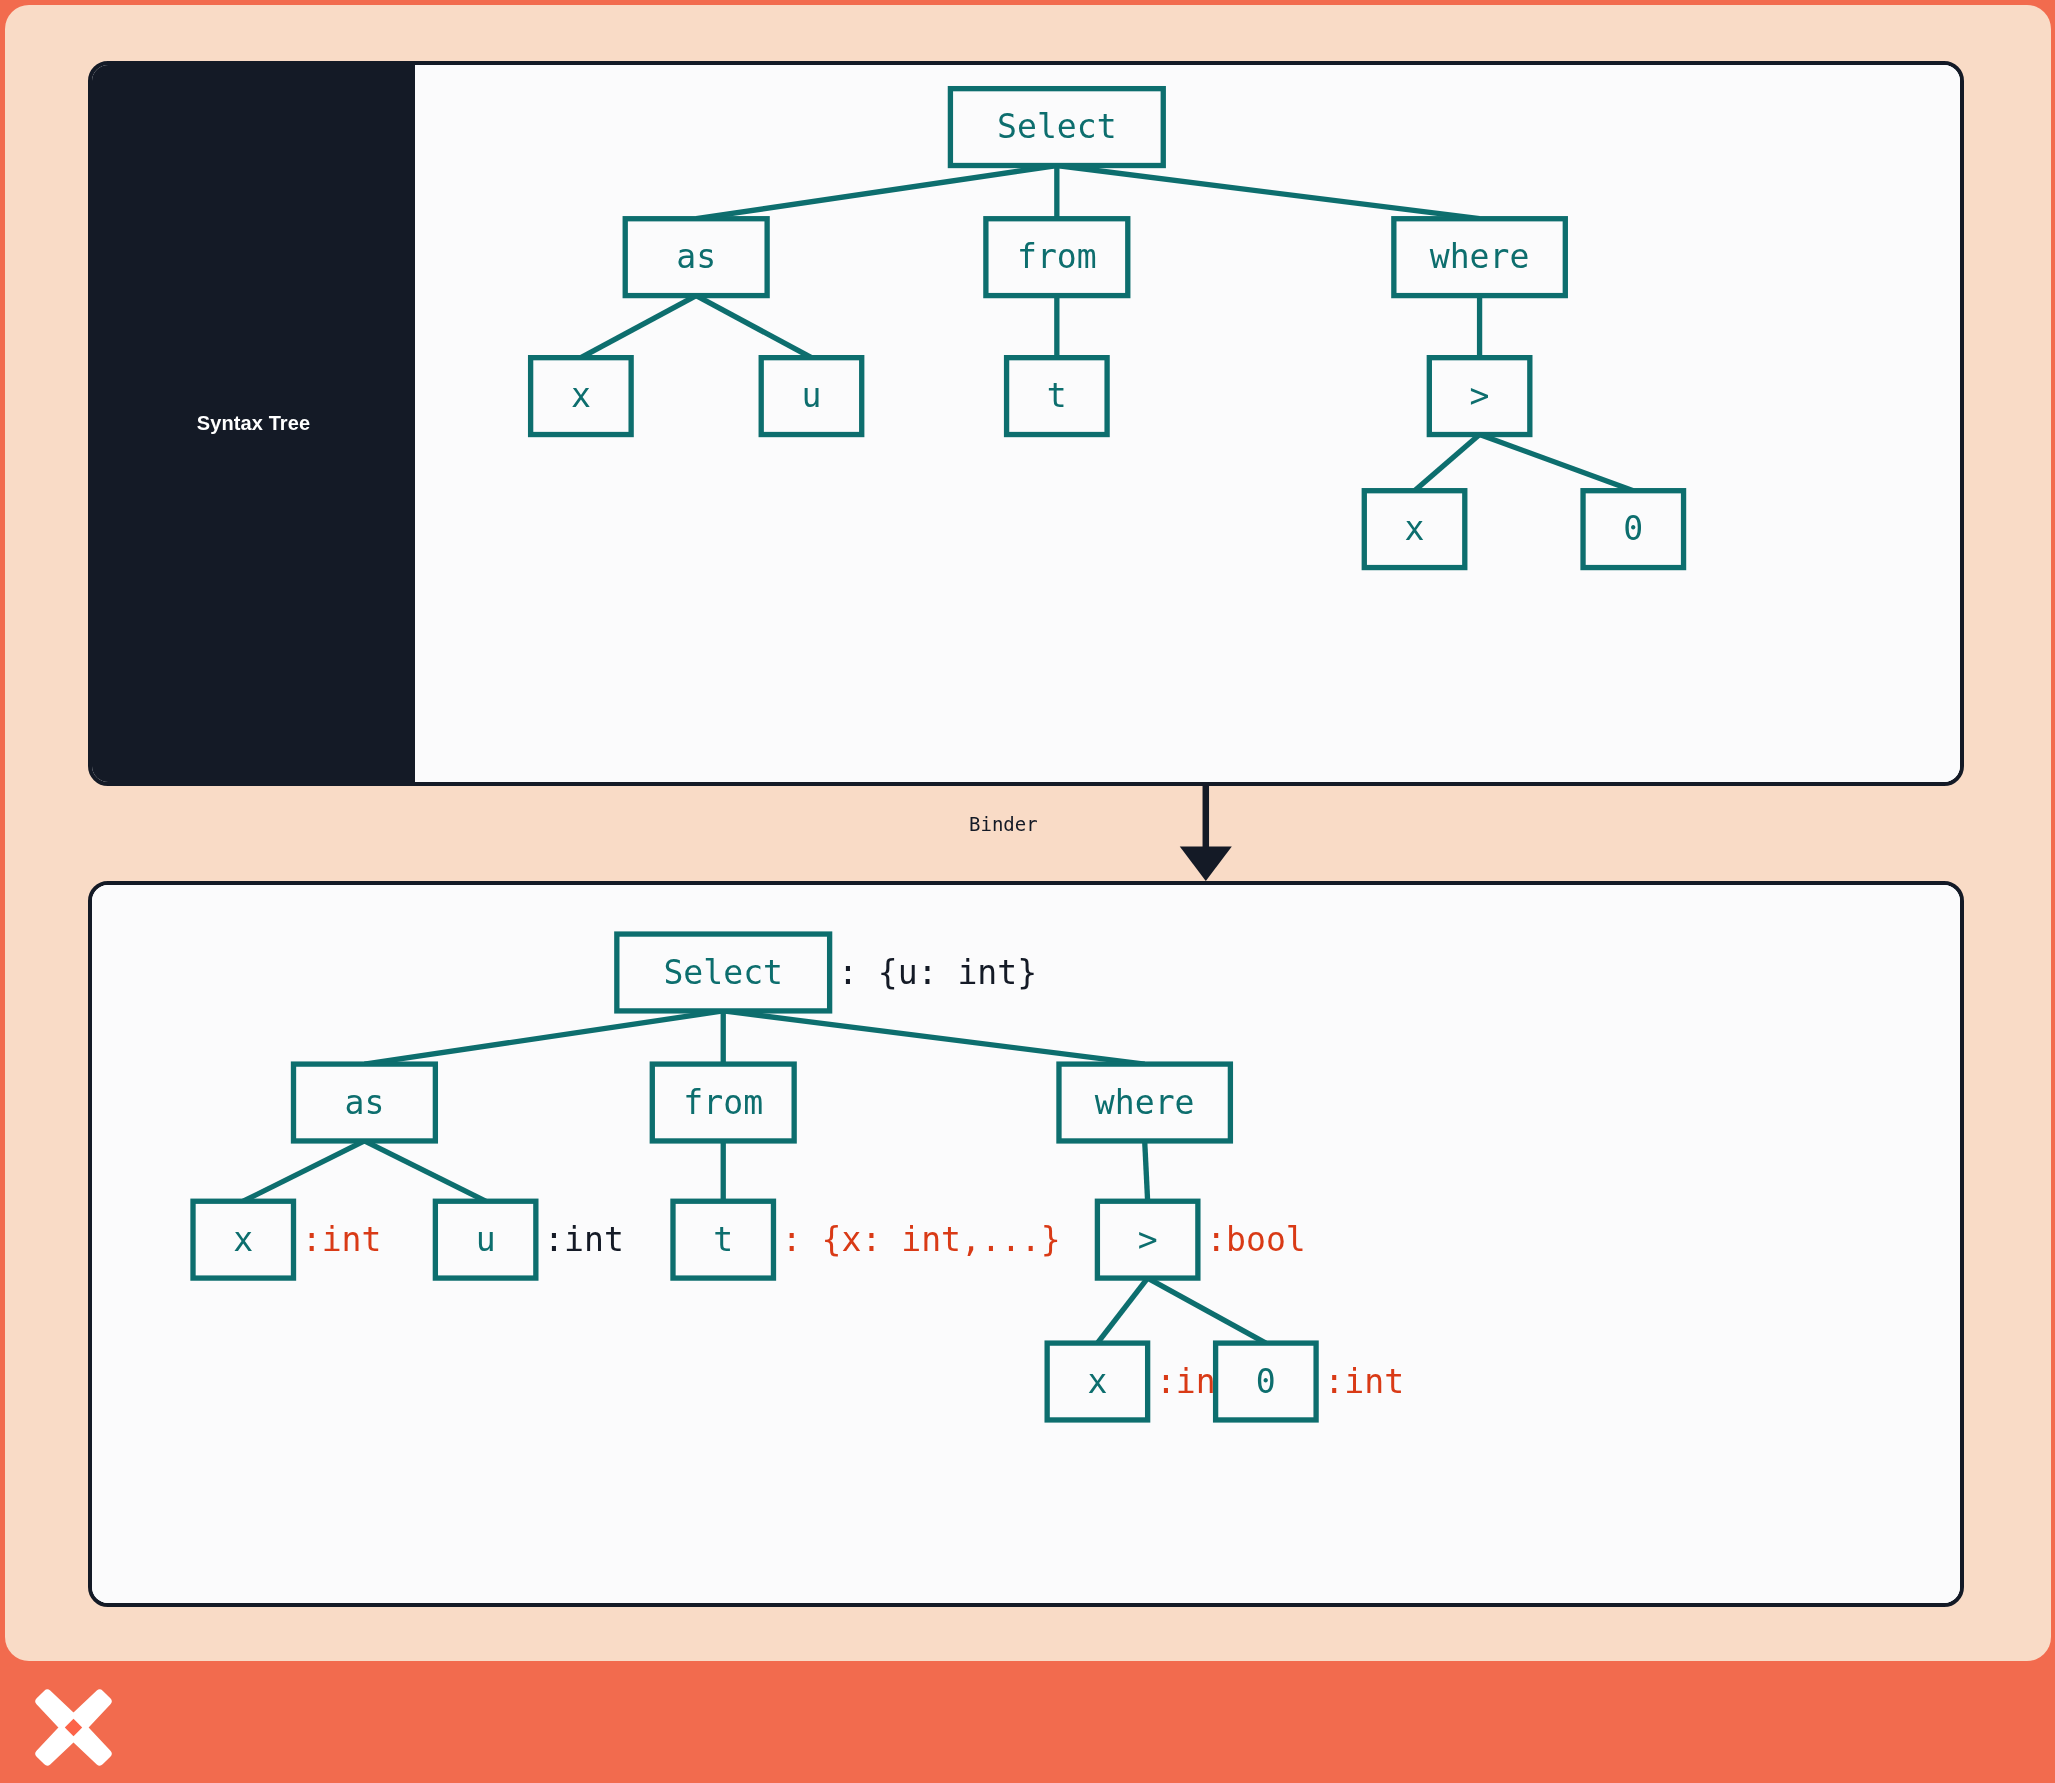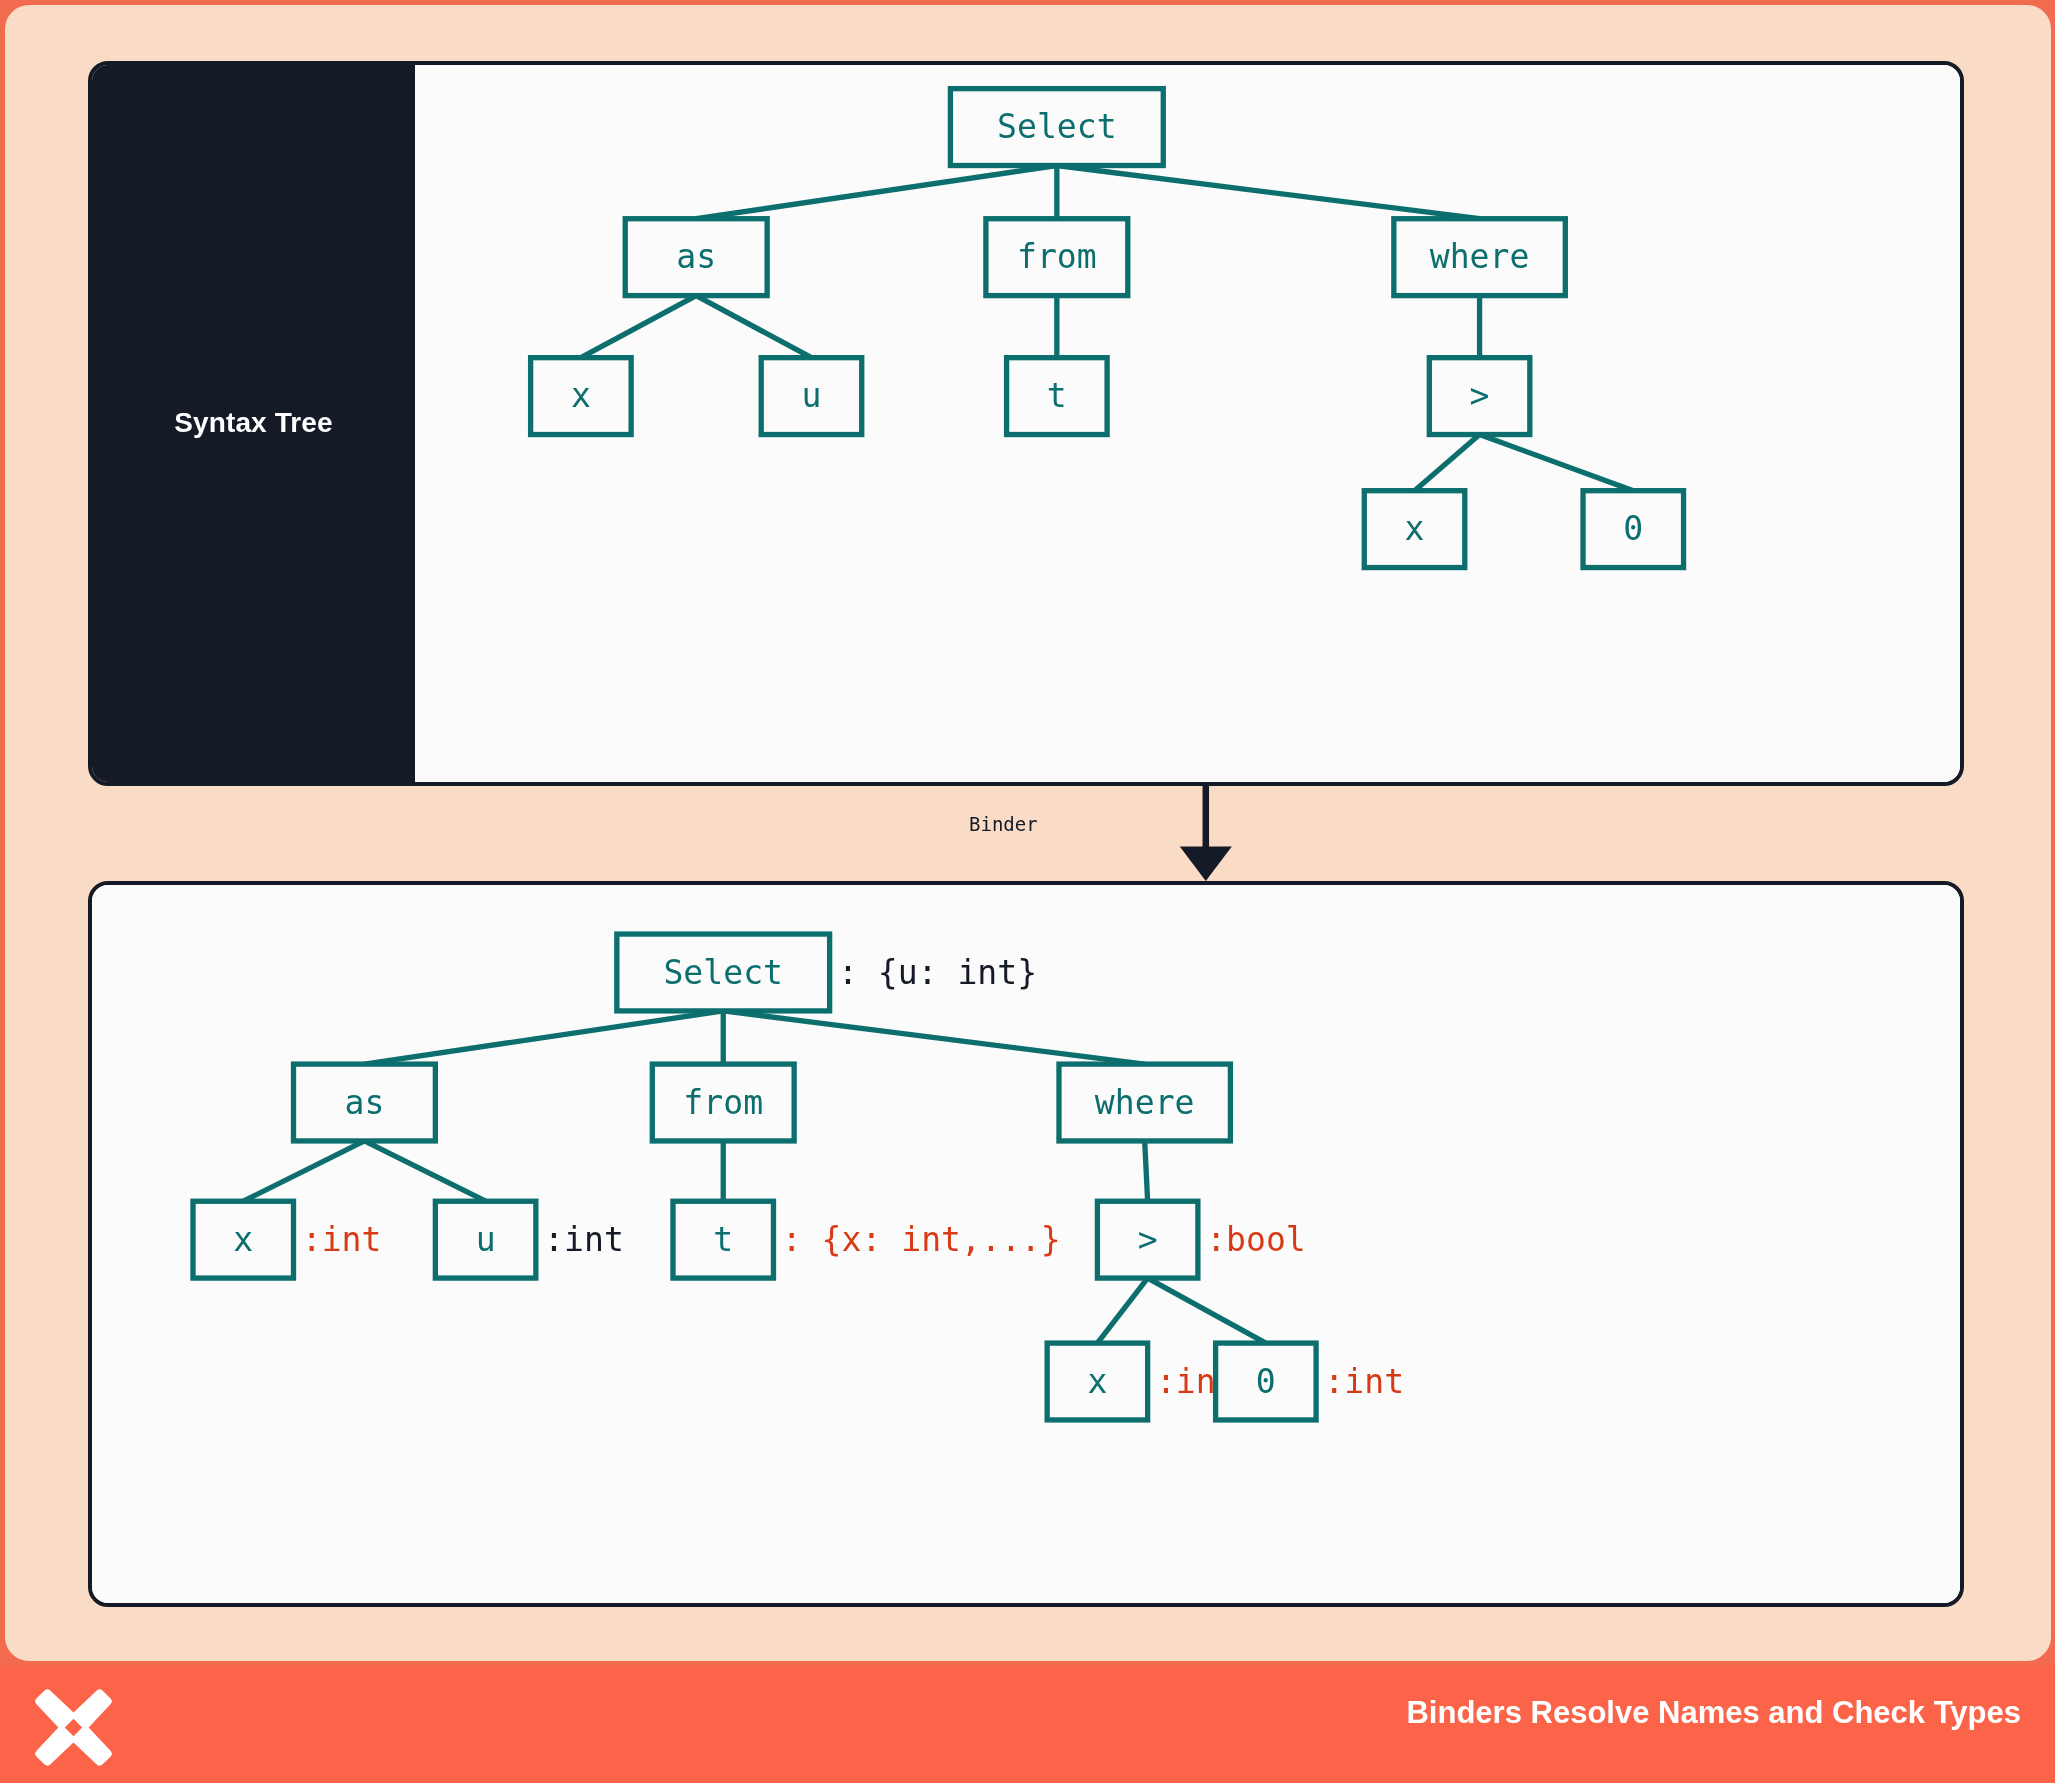--- a/index.html
+++ b/index.html
@@ -33,21 +33,21 @@
   .panel .side{
     background:#141a26;
     flex:0 0 323px;
     display:flex;
     align-items:center;
     justify-content:center;
     text-align:center;
   }
   .panel .side .label{
     color:#ffffff;
-    font-size:28px;
+    font-size:20px;
     font-weight:700;
     line-height:1.45;
     letter-spacing:0.1px;
   }
   .panel .canvas{
     position:relative;
     flex:1 1 auto;
     background:#fbfbfc;
   }
 
@@ -223,22 +223,19 @@
           </g>
           <g>
             <rect x="1900" y="775" width="170" height="130" class="nodebox"></rect>
             <text x="1985" y="843" class="nodetext">0</text>
             <text x="2084" y="843" class="ann-red">:int</text>
           </g>
         </svg>
     </div>
   </div>
 
-  <div class="footer">
-    <div class="caption">Binders Resolve Names and Check Types</div>
-  </div>
   <svg class="logo" viewBox="0 0 100 100">
     <path d="M16 6 L50 38 L84 6 L94 16 L62 50 L94 84 L84 94 L50 62 L16 94 L6 84 L38 50 L6 16 Z" fill="#ffffff" stroke="#ffffff" stroke-width="11" stroke-linejoin="round"></path>
     <rect x="42" y="42" width="16" height="16" transform="rotate(45 50 50)" fill="#fc6449"></rect>
   </svg>
 
 </div>
 
 
 </body></html>

